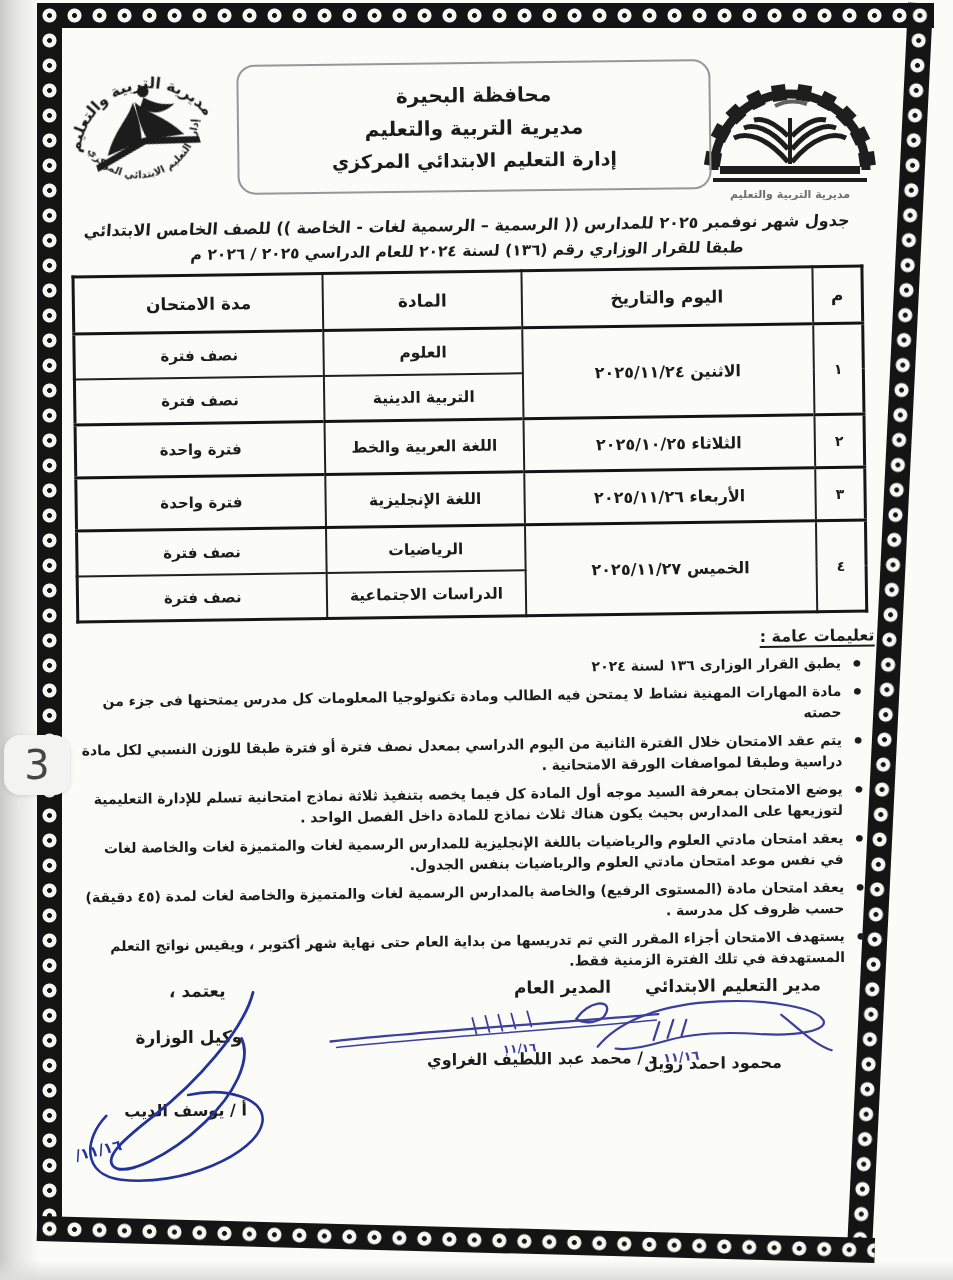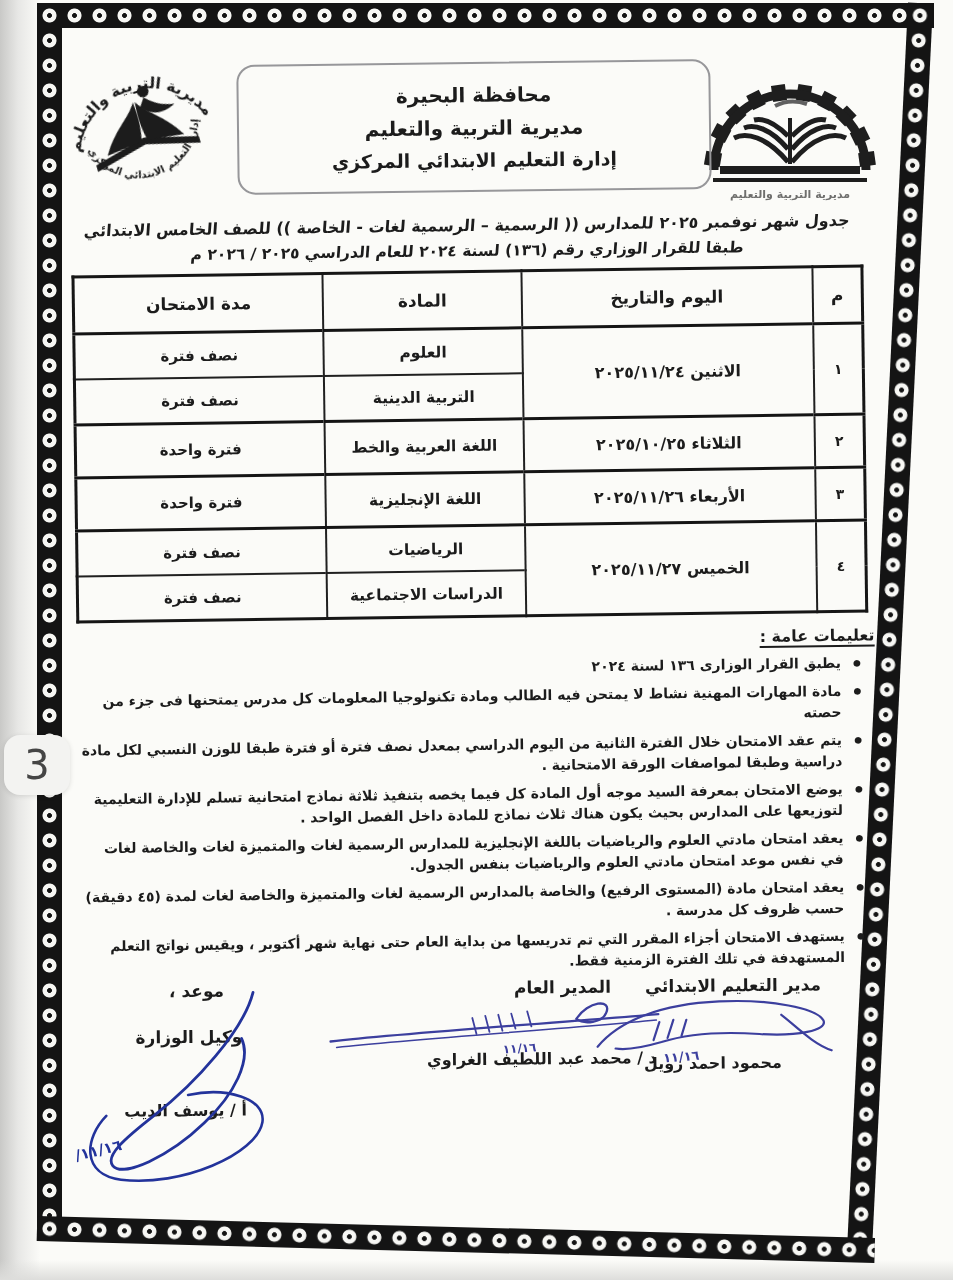--- a/index.html
+++ b/index.html
@@ -243,21 +243,21 @@
     <g stroke="#3c3f9e" fill="none" stroke-width="2.3" stroke-linecap="round">
       <path d="M4,46 C80,38 230,30 332,22"></path>
       <path d="M10,52 C90,44 240,36 330,28" stroke-width="1.5"></path>
       <path d="M250,26 C262,8 286,6 280,20 C276,30 258,32 250,26 Z"></path>
       <path d="M150,40 l-4,-16 M163,38 l-4,-16 M176,37 l-4,-16 M189,35 l-4,-15 M205,33 l-4,-15" stroke-width="1.8"></path>
     </g>
     <text x="210" y="58" font-size="12" font-weight="bold" fill="#3c3f9e" transform="rotate(-3 210 58)">١١/١٦</text>
   </svg>
   <div class="sig-abs sig-name" style="right:235px;top:84px;">د / محمد عبد اللطيف الغراوي</div>
 
-  <div class="sig-abs sig-title" style="left:112px;top:12px;">موعد ،</div>
+  <div class="sig-abs sig-title" style="left:112px;top:12px;">يعتمد ،</div>
   <div class="sig-abs sig-title" style="left:78px;top:58px;">وكيل الوزارة</div>
   <div class="sig-abs sig-name" style="left:66px;top:132px;">أ / يوسف الديب</div>
   <svg class="sig-svg" style="left:18px;top:18px;" width="260" height="205" viewBox="0 0 260 205">
     <g stroke="#23339b" fill="none" stroke-linecap="round">
       <path d="M178,6 C168,44 120,96 78,128 C48,151 28,168 36,178 C46,190 92,170 128,136 C158,108 176,74 166,52" stroke-width="2.8"></path>
       <path d="M30,128 C8,150 4,186 44,192 C104,200 180,168 186,136 C190,112 150,100 112,108" stroke-width="2.6"></path>
     </g>
     <text x="46" y="162" font-size="15" font-weight="bold" fill="#23339b" transform="rotate(-13 46 162)">٢٠٢٥/١١/١٦</text>
   </svg>
 </div>

